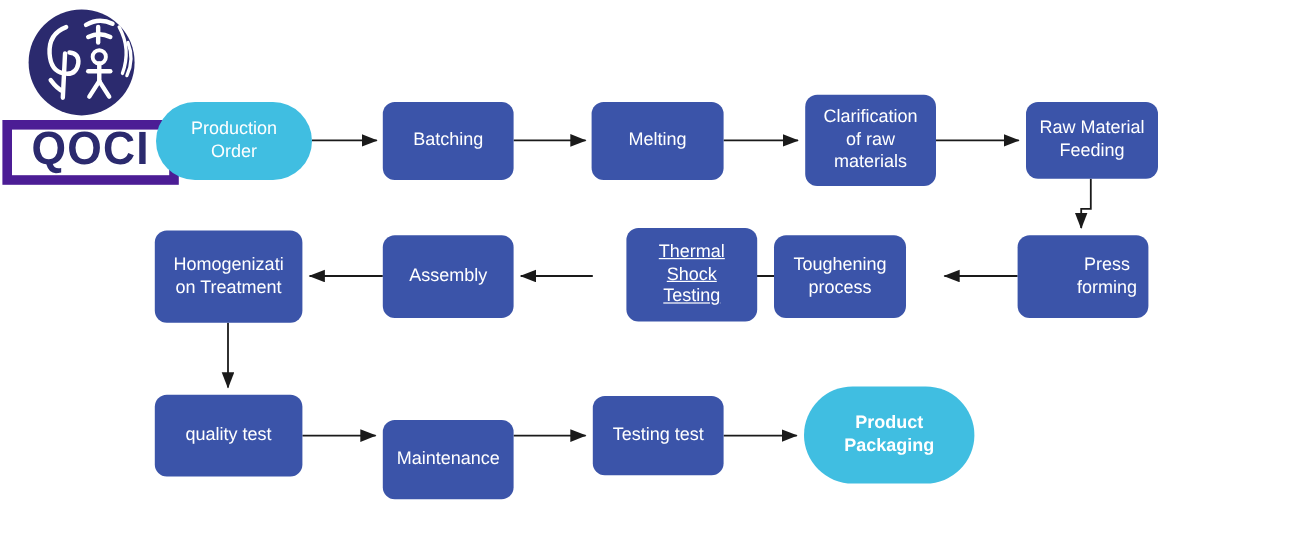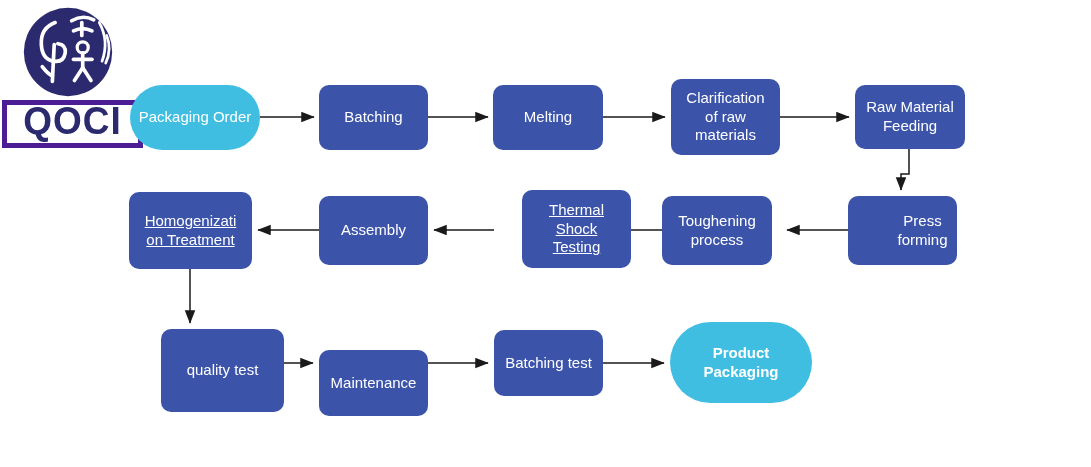--- a/index.html
+++ b/index.html
@@ -34,25 +34,25 @@
   }
   .node.stadium {
     background: #40BEE1;
   }
   #n-production-order    { left:130px; top:85px;  width:130px; height:65px; border-radius:33px; }
   #n-batching            { left:319px; top:85px;  width:109px; height:65px; }
   #n-melting             { left:493px; top:85px;  width:110px; height:65px; }
   #n-clarification       { left:671px; top:79px;  width:109px; height:76px;align-items:center; }
   #n-raw-material        { left:855px; top:85px;  width:110px; height:64px;justify-content:center; }
   #n-press-forming       { left:848px; top:196px; width:109px; height:69px;padding-left:48px; }
-  #n-toughening          { left:662px; top:196px; width:110px; height:69px; }
+  #n-toughening          { left:645px; top:196px; width:110px; height:69px; }
   #n-thermal-shock       { left:522px; top:190px; width:109px; height:78px;text-decoration:underline; }
   #n-assembly            { left:319px; top:196px; width:109px; height:69px; }
-  #n-homogenization      { left:129px; top:192px; width:123px; height:77px;text-decoration:underline; }
-  #n-quality-test        { left:129px; top:329px; width:123px; height:83px;margin-left:32px; }
+  #n-homogenization      { left:129px; top:192px; width:123px; height:77px; }
+  #n-quality-test        { left:129px; top:329px; width:123px; height:68px; }
   #n-maintenance         { left:319px; top:330px; width:109px; height:66px;margin-top:20px; }
   #n-product-test        { left:494px; top:330px; width:109px; height:66px; }
   #n-product-packaging   { left:670px; top:322px; width:142px; height:81px; border-radius:41px;font-weight:bold; }
 
   
   svg.connectors {
     position: absolute;
     left: 0; top: 0;
     width: 1091px;
     height: 467px;
@@ -73,21 +73,21 @@
   }
   .logo-seal {
     position: absolute;
     left: 22px; top: 4px;
     width: 92px; height: 96px;
   }
   .logo-wordmark-box {
     position: absolute;
     left: 2px; top: 100px;
     width: 131px; height: 38px;
-    border: 5px solid #4c1d95;
+    border: 8px solid #4c1d95;
     display: flex;
     align-items: center;
     justify-content: center;
     overflow: visible;
     background: #ffffff;
   }
   .logo-wordmark {
     font-size: 37px;
     font-weight: bold;
     letter-spacing: 1px;
@@ -144,21 +144,21 @@
     <line x1="671" y1="230" x2="609" y2="230" marker-end="url(#arw)"></line>
     <line x1="494" y1="230" x2="434" y2="230" marker-end="url(#arw)"></line>
     <line x1="319" y1="230" x2="258" y2="230" marker-end="url(#arw)"></line>
     <line x1="190" y1="269" x2="190" y2="323" marker-end="url(#arw)"></line>
     <line x1="252" y1="363" x2="313" y2="363" marker-end="url(#arw)"></line>
     <line x1="428" y1="363" x2="488" y2="363" marker-end="url(#arw)"></line>
     <line x1="603" y1="363" x2="664" y2="363" marker-end="url(#arw)"></line>
   </svg>
 
   <div class="node stadium" id="n-production-order">
-    <span>Packaging Order</span>
+    <span>Production Order</span>
   </div>
   <div class="node" id="n-melting">
     <span>Melting</span>
   </div>
   <div class="node" id="n-batching">
     <span>Batching</span>
   </div>
   <div class="node" id="n-clarification">
     <span>Clarification of raw materials</span>
   </div>
@@ -180,19 +180,19 @@
   <div class="node" id="n-homogenization">
     <span>Homogenizati on Treatment</span>
   </div>
   <div class="node" id="n-quality-test">
     <span>quality test</span>
   </div>
   <div class="node" id="n-maintenance">
     <span>Maintenance</span>
   </div>
   <div class="node" id="n-product-test">
-    <span>Batching test</span>
+    <span>Testing test</span>
   </div>
   <div class="node stadium" id="n-product-packaging">
     <span>Product Packaging</span>
   </div>
 
 </div>
 
 </body></html>

